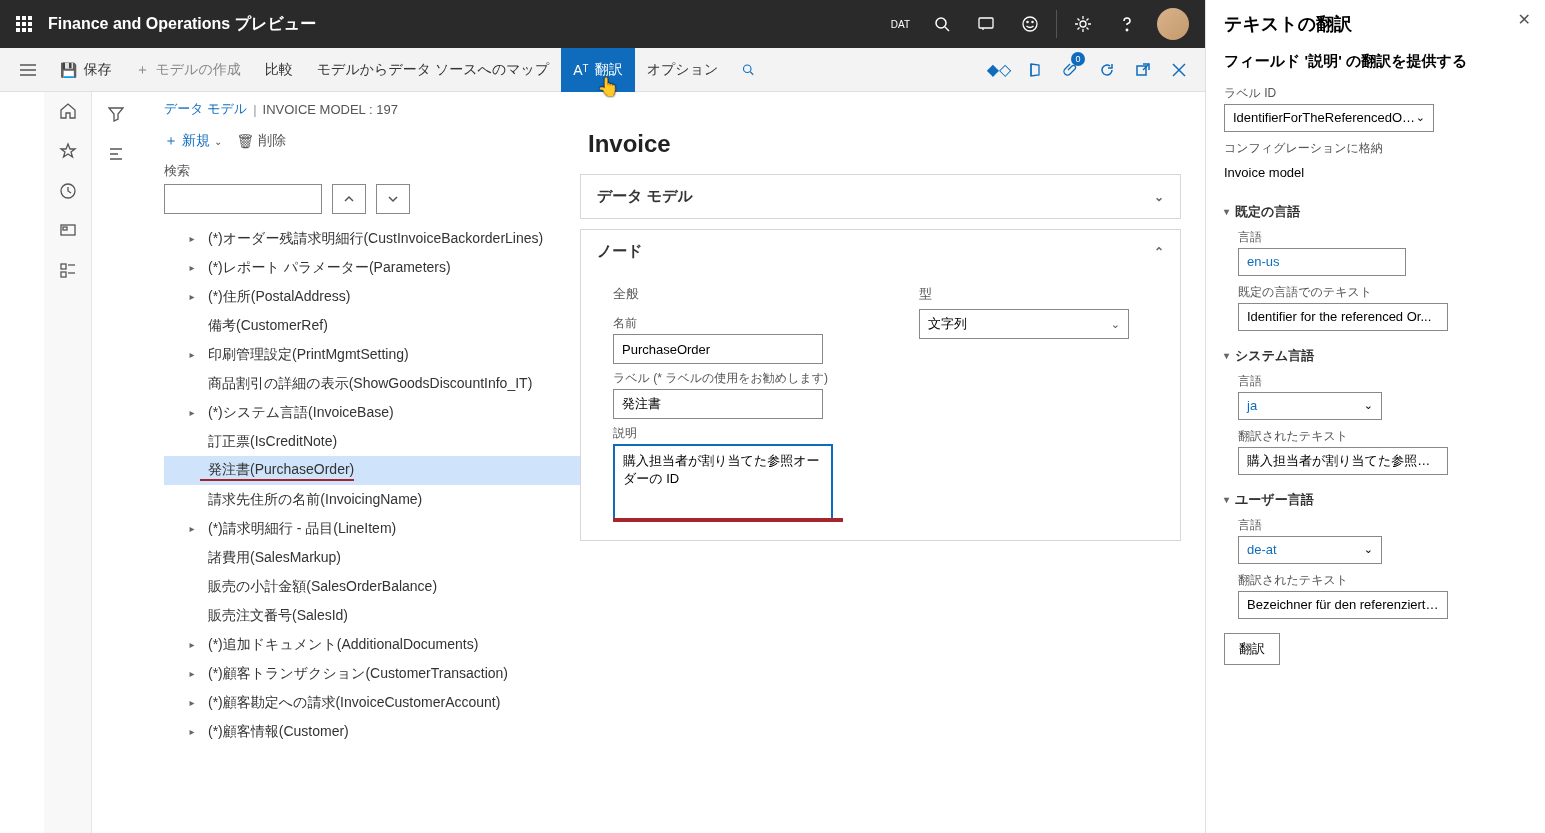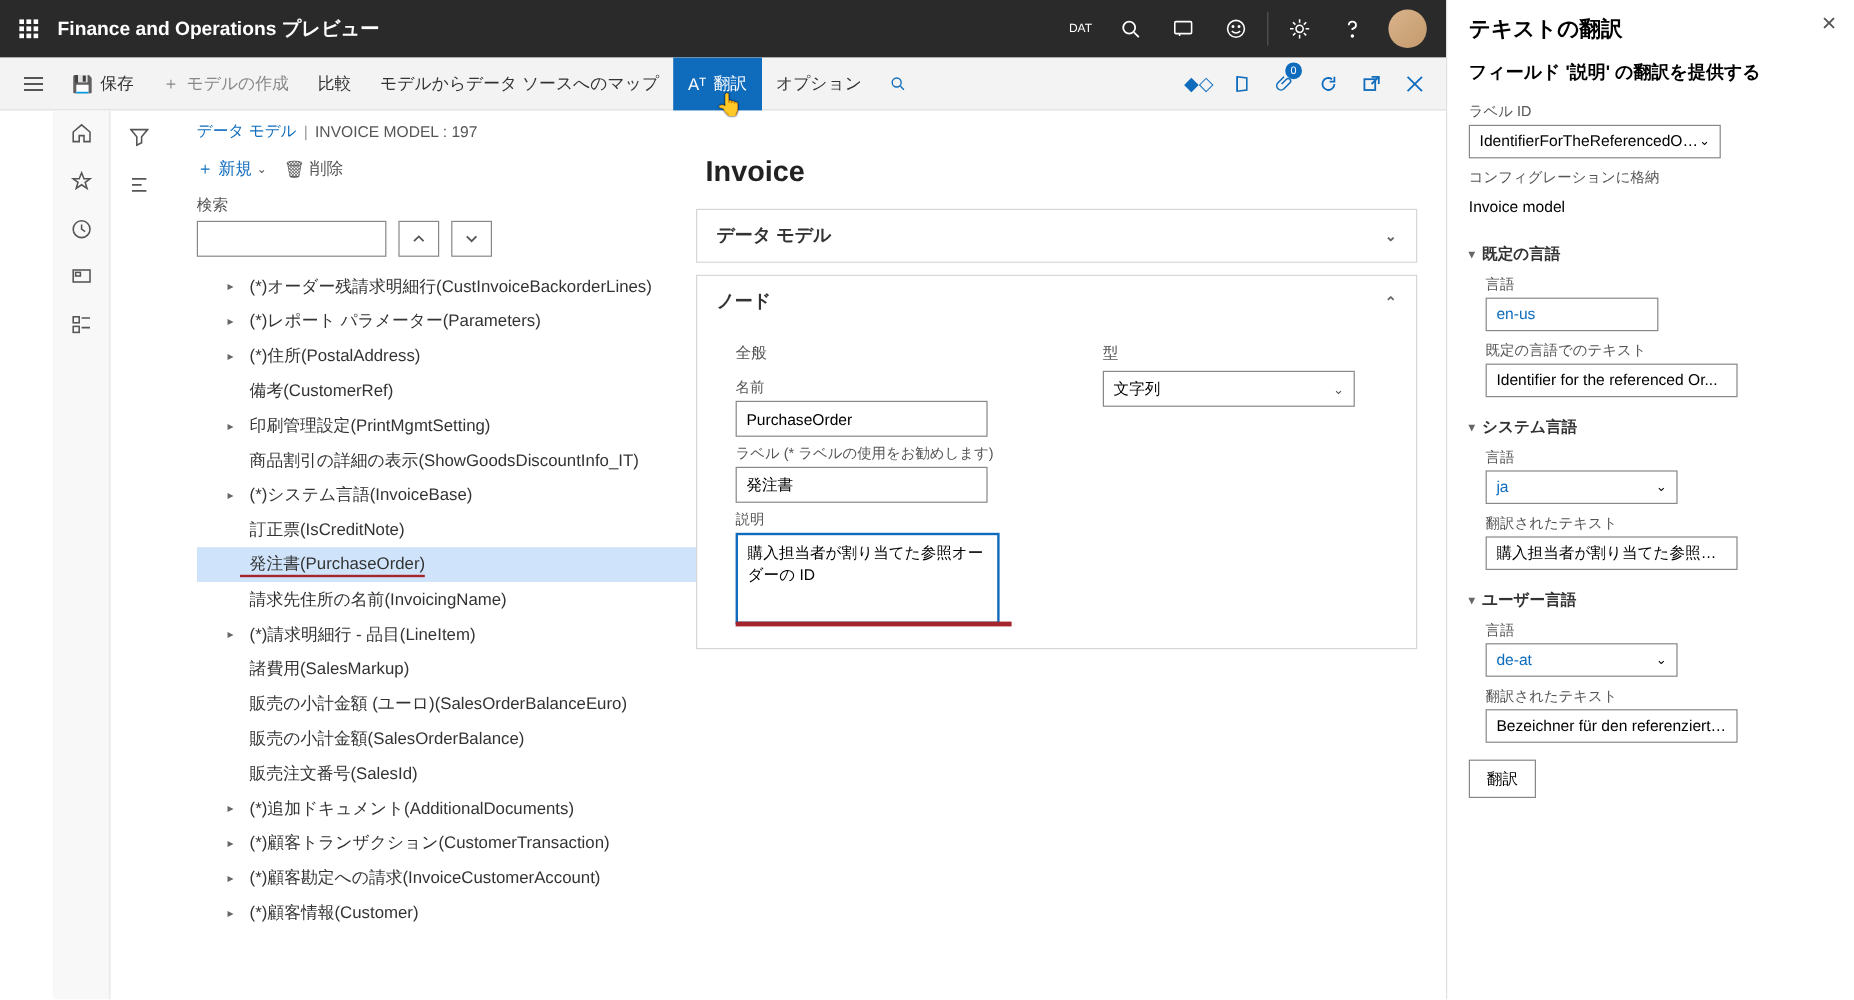--- a/index.html
+++ b/index.html
@@ -64,22 +64,22 @@
 .textarea { width: 220px; height: 76px; border: 2px solid #0f6cbd; padding: 6px 8px; font-size: 13px; resize: none; background:#fff; }
 .textarea-underline { height: 4px; width: 230px; background: #a4262c; margin-top: -2px; }
 
 .rightpanel { width: 340px; border-left: 1px solid #e0e0e0; padding: 12px 18px; overflow-y: auto; position: relative; font-size: 13px; }
 .rightpanel .close { position: absolute; top: 10px; right: 14px; color: #555; cursor: pointer; font-size: 16px; }
 .rightpanel h2 { font-size: 18px; font-weight: 600; margin-bottom: 14px; }
 .rightpanel h3 { font-size: 15px; font-weight: 600; margin-bottom: 12px; line-height: 1.5; }
 .rightpanel .plabel { font-size: 12px; color: #555; margin: 8px 0 2px; }
 .rightpanel .pfield { width: 210px; min-height: 28px; border: 1px solid #888; padding: 4px 8px; font-size: 13px; background:#fff; display: flex; align-items: center; justify-content: space-between; white-space: nowrap; overflow: hidden; text-overflow: ellipsis; }
 .rightpanel .pfield.ro { border: none; background: transparent; padding-left: 0; }
-.rightpanel .pfield.link { color: #0f6cbd; border: 1px solid #888; cursor: pointer; width: 144px; }
-.rightpanel .pfield.sel { cursor: pointer; width: 160px; }
+.rightpanel .pfield.link { color: #0f6cbd; border: 1px solid #888; cursor: pointer; width: 168px; }
+.rightpanel .pfield.sel { cursor: pointer; width: 144px; }
 .rightpanel .grp { margin-top: 16px; }
 .rightpanel .grphdr { font-size: 13px; font-weight: 600; color: #333; display: flex; align-items: center; gap: 6px; cursor: pointer; }
 .rightpanel .grphdr::before { content: "▾"; font-size: 10px; color: #666; }
 .rightpanel .translate-btn { margin-top: 14px; padding: 6px 14px; border: 1px solid #888; background: #fff; cursor: pointer; font-size: 13px; }
 
 .cursor { position: absolute; font-size: 18px; color: #fff; filter: drop-shadow(0 0 1px #000); pointer-events: none; }
 
 .nav-side { width: 48px; background:#f8f8f8; border-right:1px solid #e5e5e5; display:flex; flex-direction:column; align-items:center; padding-top:10px; gap:22px; }
 .nav-side .nicon { color:#555; width:24px; display:flex; justify-content:center; cursor:pointer; }
 
@@ -342,24 +342,20 @@
                   <span class="caret"></span>
                   <span class="label" style="padding-left: 8px;">請求先住所の名前(InvoicingName)</span>
                 </div>
                 <div class="treeitem" style="padding-left: 20px;">
                   <span class="caret">▸</span>
                   <span class="label" style="padding-left: 8px;">(*)請求明細行 - 品目(LineItem)</span>
                 </div>
                 <div class="treeitem" style="padding-left: 20px;">
                   <span class="caret"></span>
                   <span class="label" style="padding-left: 8px;">諸費用(SalesMarkup)</span>
-                </div>
-                <div class="treeitem" style="padding-left: 20px;">
-                  <span class="caret"></span>
-                  <span class="label" style="padding-left: 8px;">販売の小計金額 (ユーロ)(SalesOrderBalanceEuro)</span>
                 </div>
                 <div class="treeitem" style="padding-left: 20px;">
                   <span class="caret"></span>
                   <span class="label" style="padding-left: 8px;">販売の小計金額(SalesOrderBalance)</span>
                 </div>
                 <div class="treeitem" style="padding-left: 20px;">
                   <span class="caret"></span>
                   <span class="label" style="padding-left: 8px;">販売注文番号(SalesId)</span>
                 </div>
                 <div class="treeitem" style="padding-left: 20px;">

